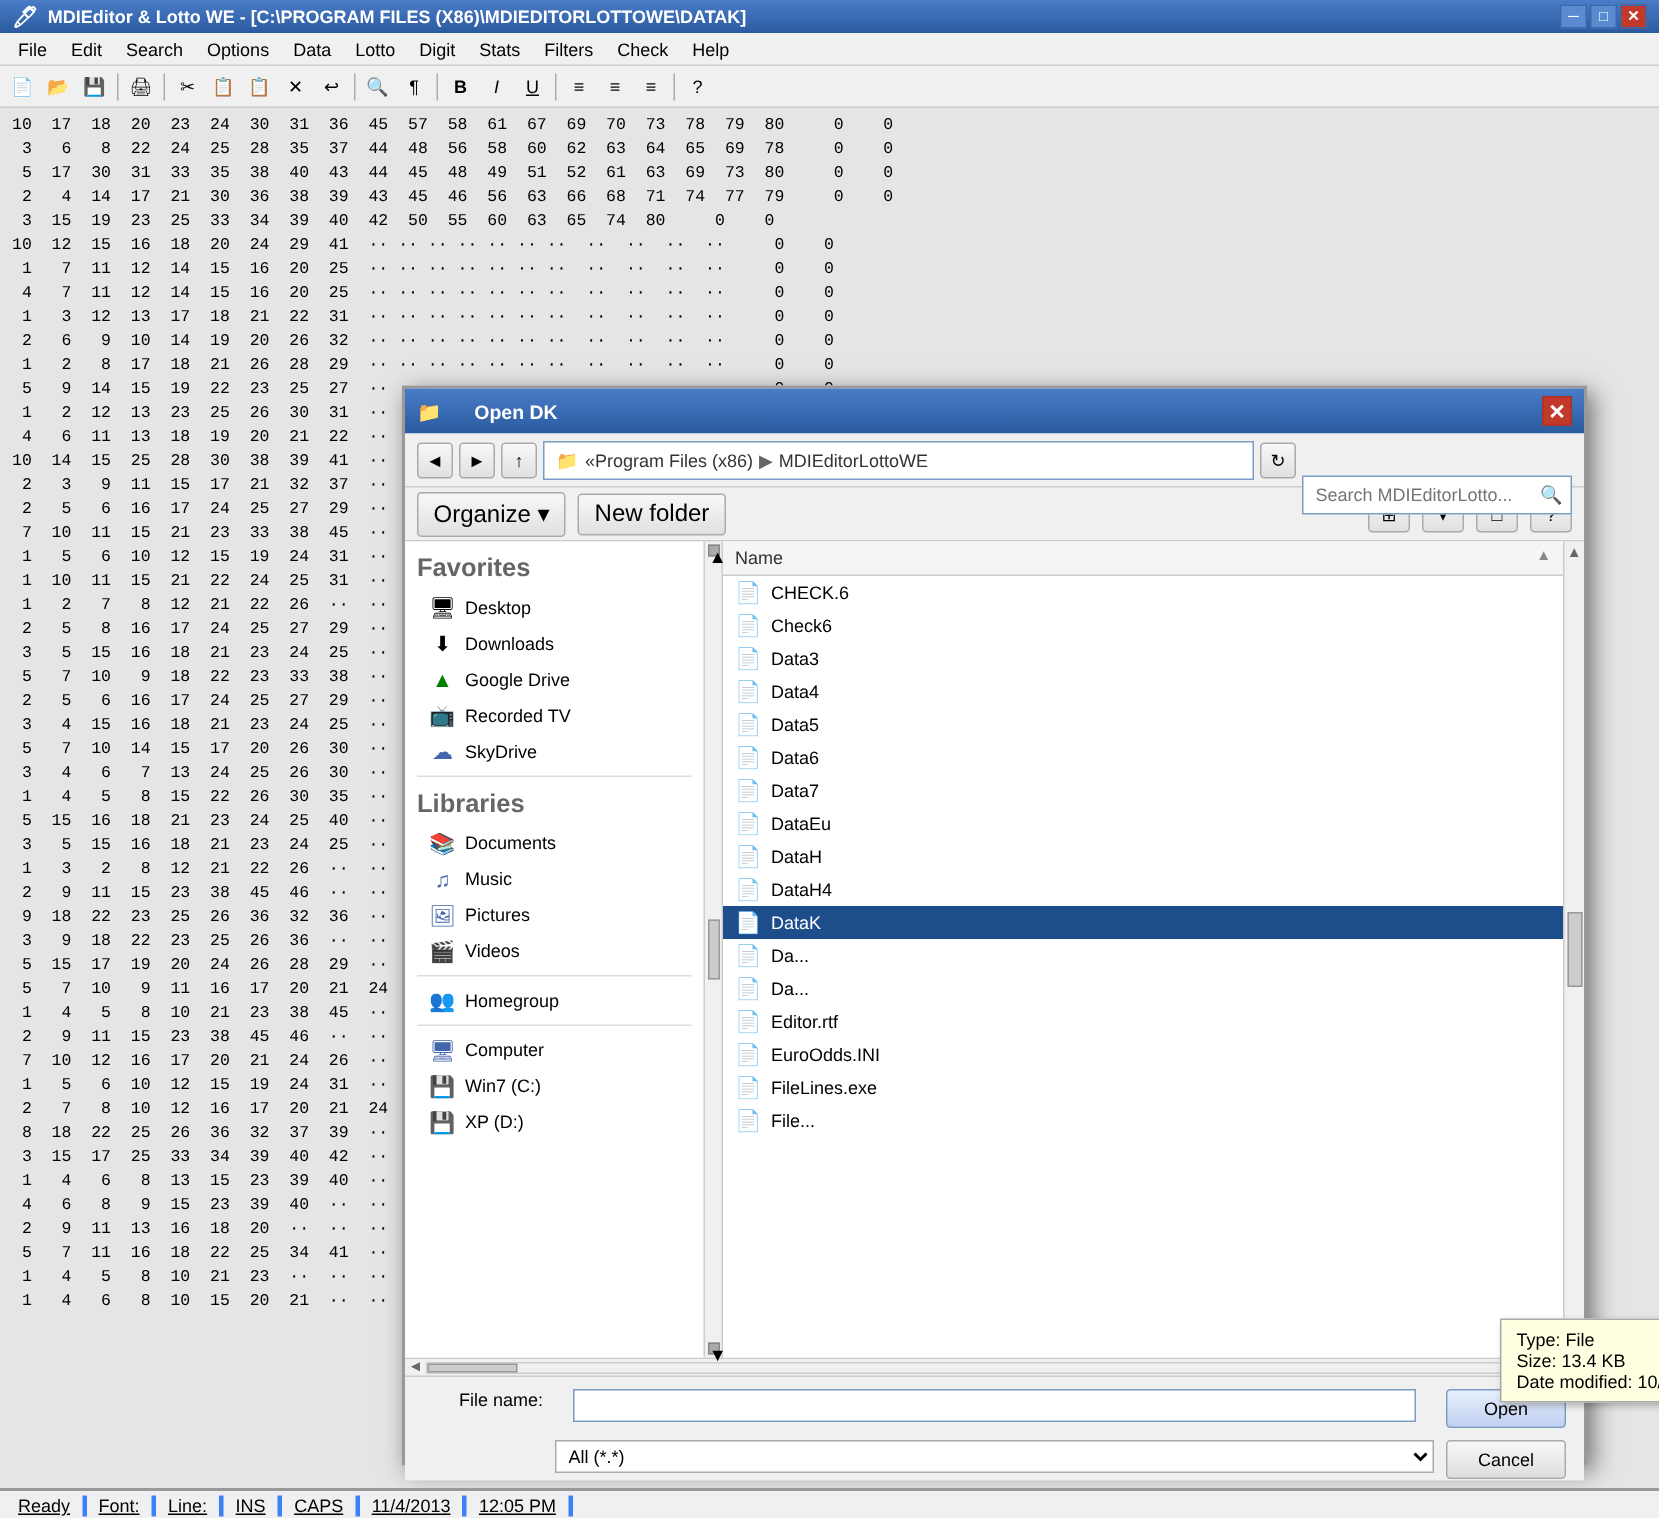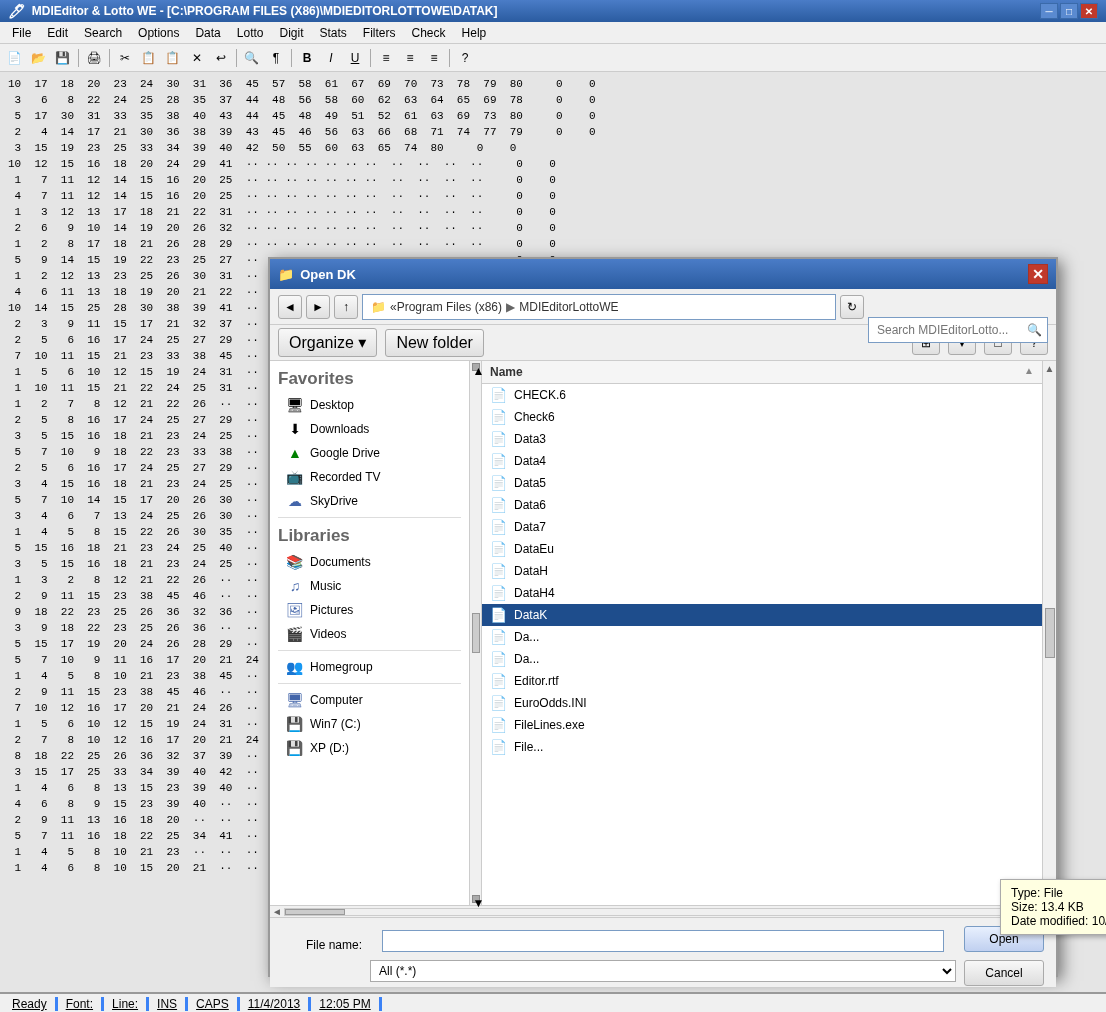--- a/index.html
+++ b/index.html
@@ -140,20 +140,21 @@
       padding: 0 8px;
       color: white;
       font-size: 13px;
       font-weight: bold;
     }
     #dialog-titlebar .dlg-icon {
       margin-right: 6px;
     }
     #dialog-titlebar .dlg-title {
       flex: 1;
+      margin-left: 16px;
     }
     #dialog-close-btn {
       width: 20px;
       height: 20px;
       background: #c0392b;
       border: 1px solid #a93226;
       color: white;
       display: flex;
       align-items: center;
       justify-content: center;
@@ -304,21 +305,21 @@
       overflow-y: auto;
       position: relative;
     }
     #file-list-header {
       display: flex;
       align-items: flex-start;
       padding: 4px 8px;
       border-bottom: 1px solid #ccc;
       background: #f5f5f5;
       font-size: 12px;
-      font-weight: bold;
+      font-weight: normal;
       color: #333;
     }
     .file-item {
       display: flex;
       align-items: center;
       padding: 3px 8px;
       cursor: pointer;
       font-size: 12px;
       gap: 6px;
     }
@@ -350,21 +351,21 @@
       height: 70px;
       background: #f0f0f0;
       border-top: 1px solid #ccc;
       display: flex;
       flex-direction: column;
       padding: 8px 12px;
       gap: 8px;
     }
     #filename-row {
       display: flex;
-      align-items: flex-end;
+      align-items: flex-start;
       gap: 20px;
     }
     #filetype-row {
       display: flex;
       align-items: flex-start;
       gap: 8px;
     }
     .bottom-label {
       width: 80px;
       font-size: 12px;

